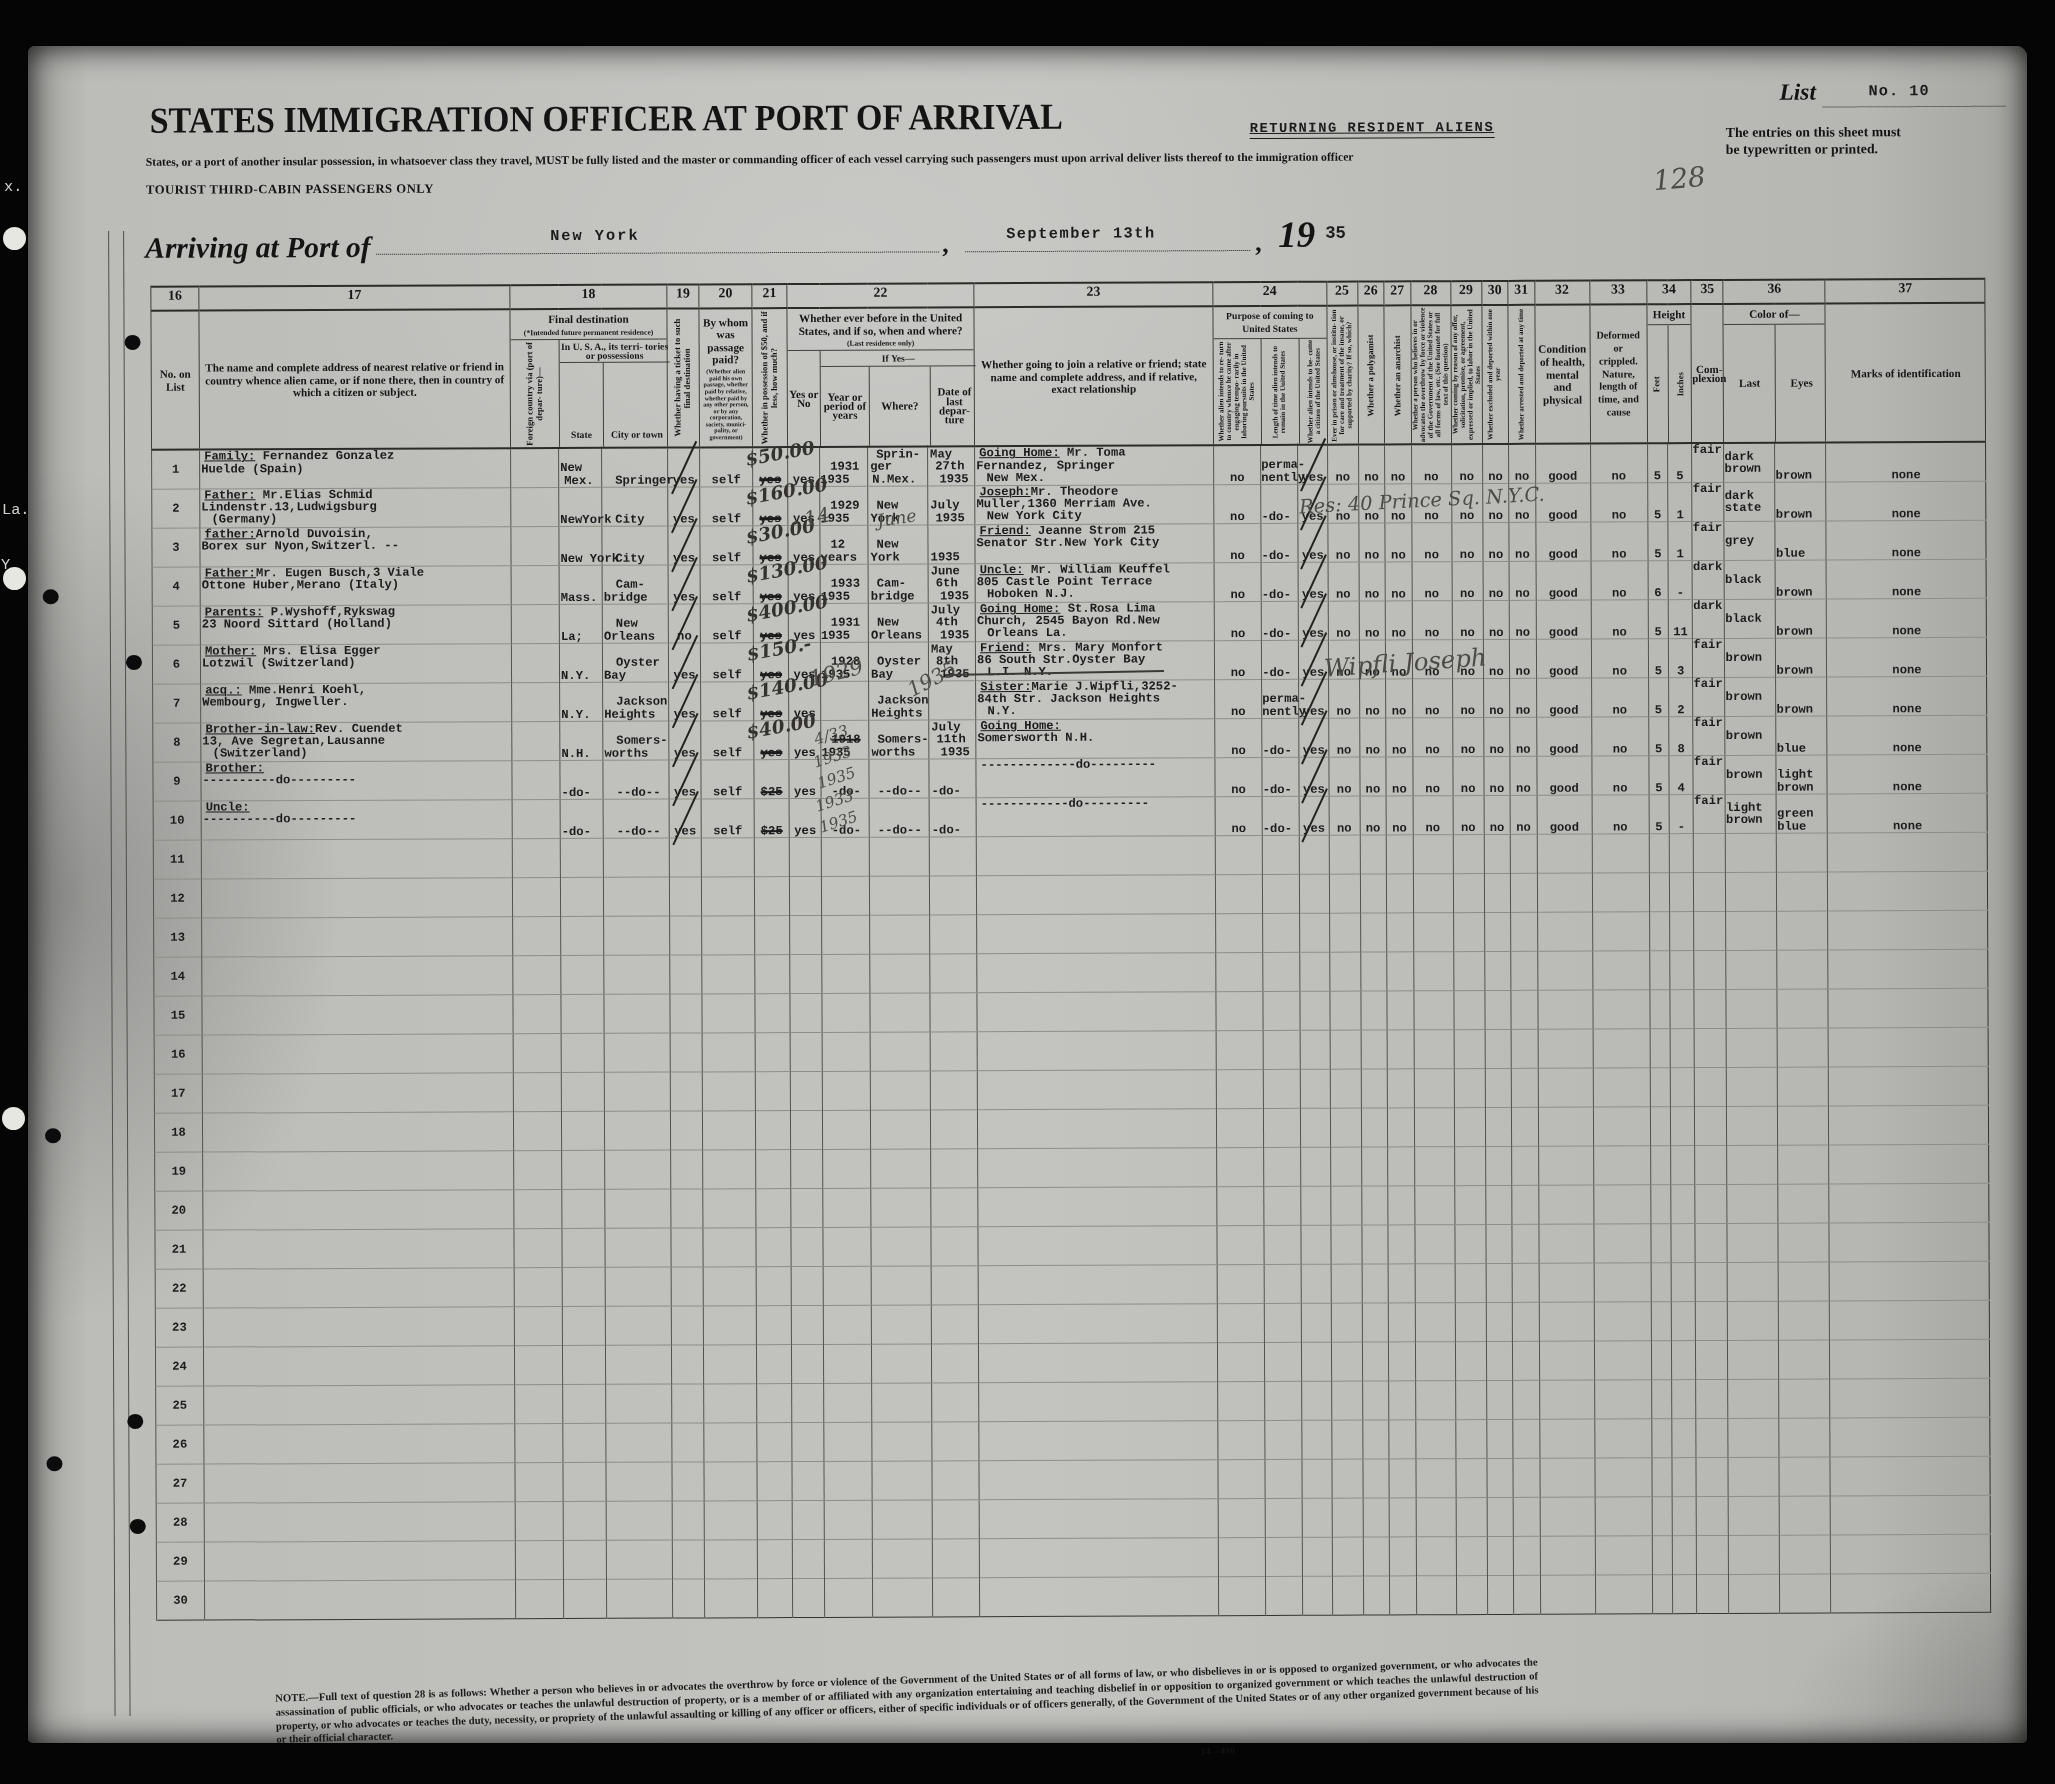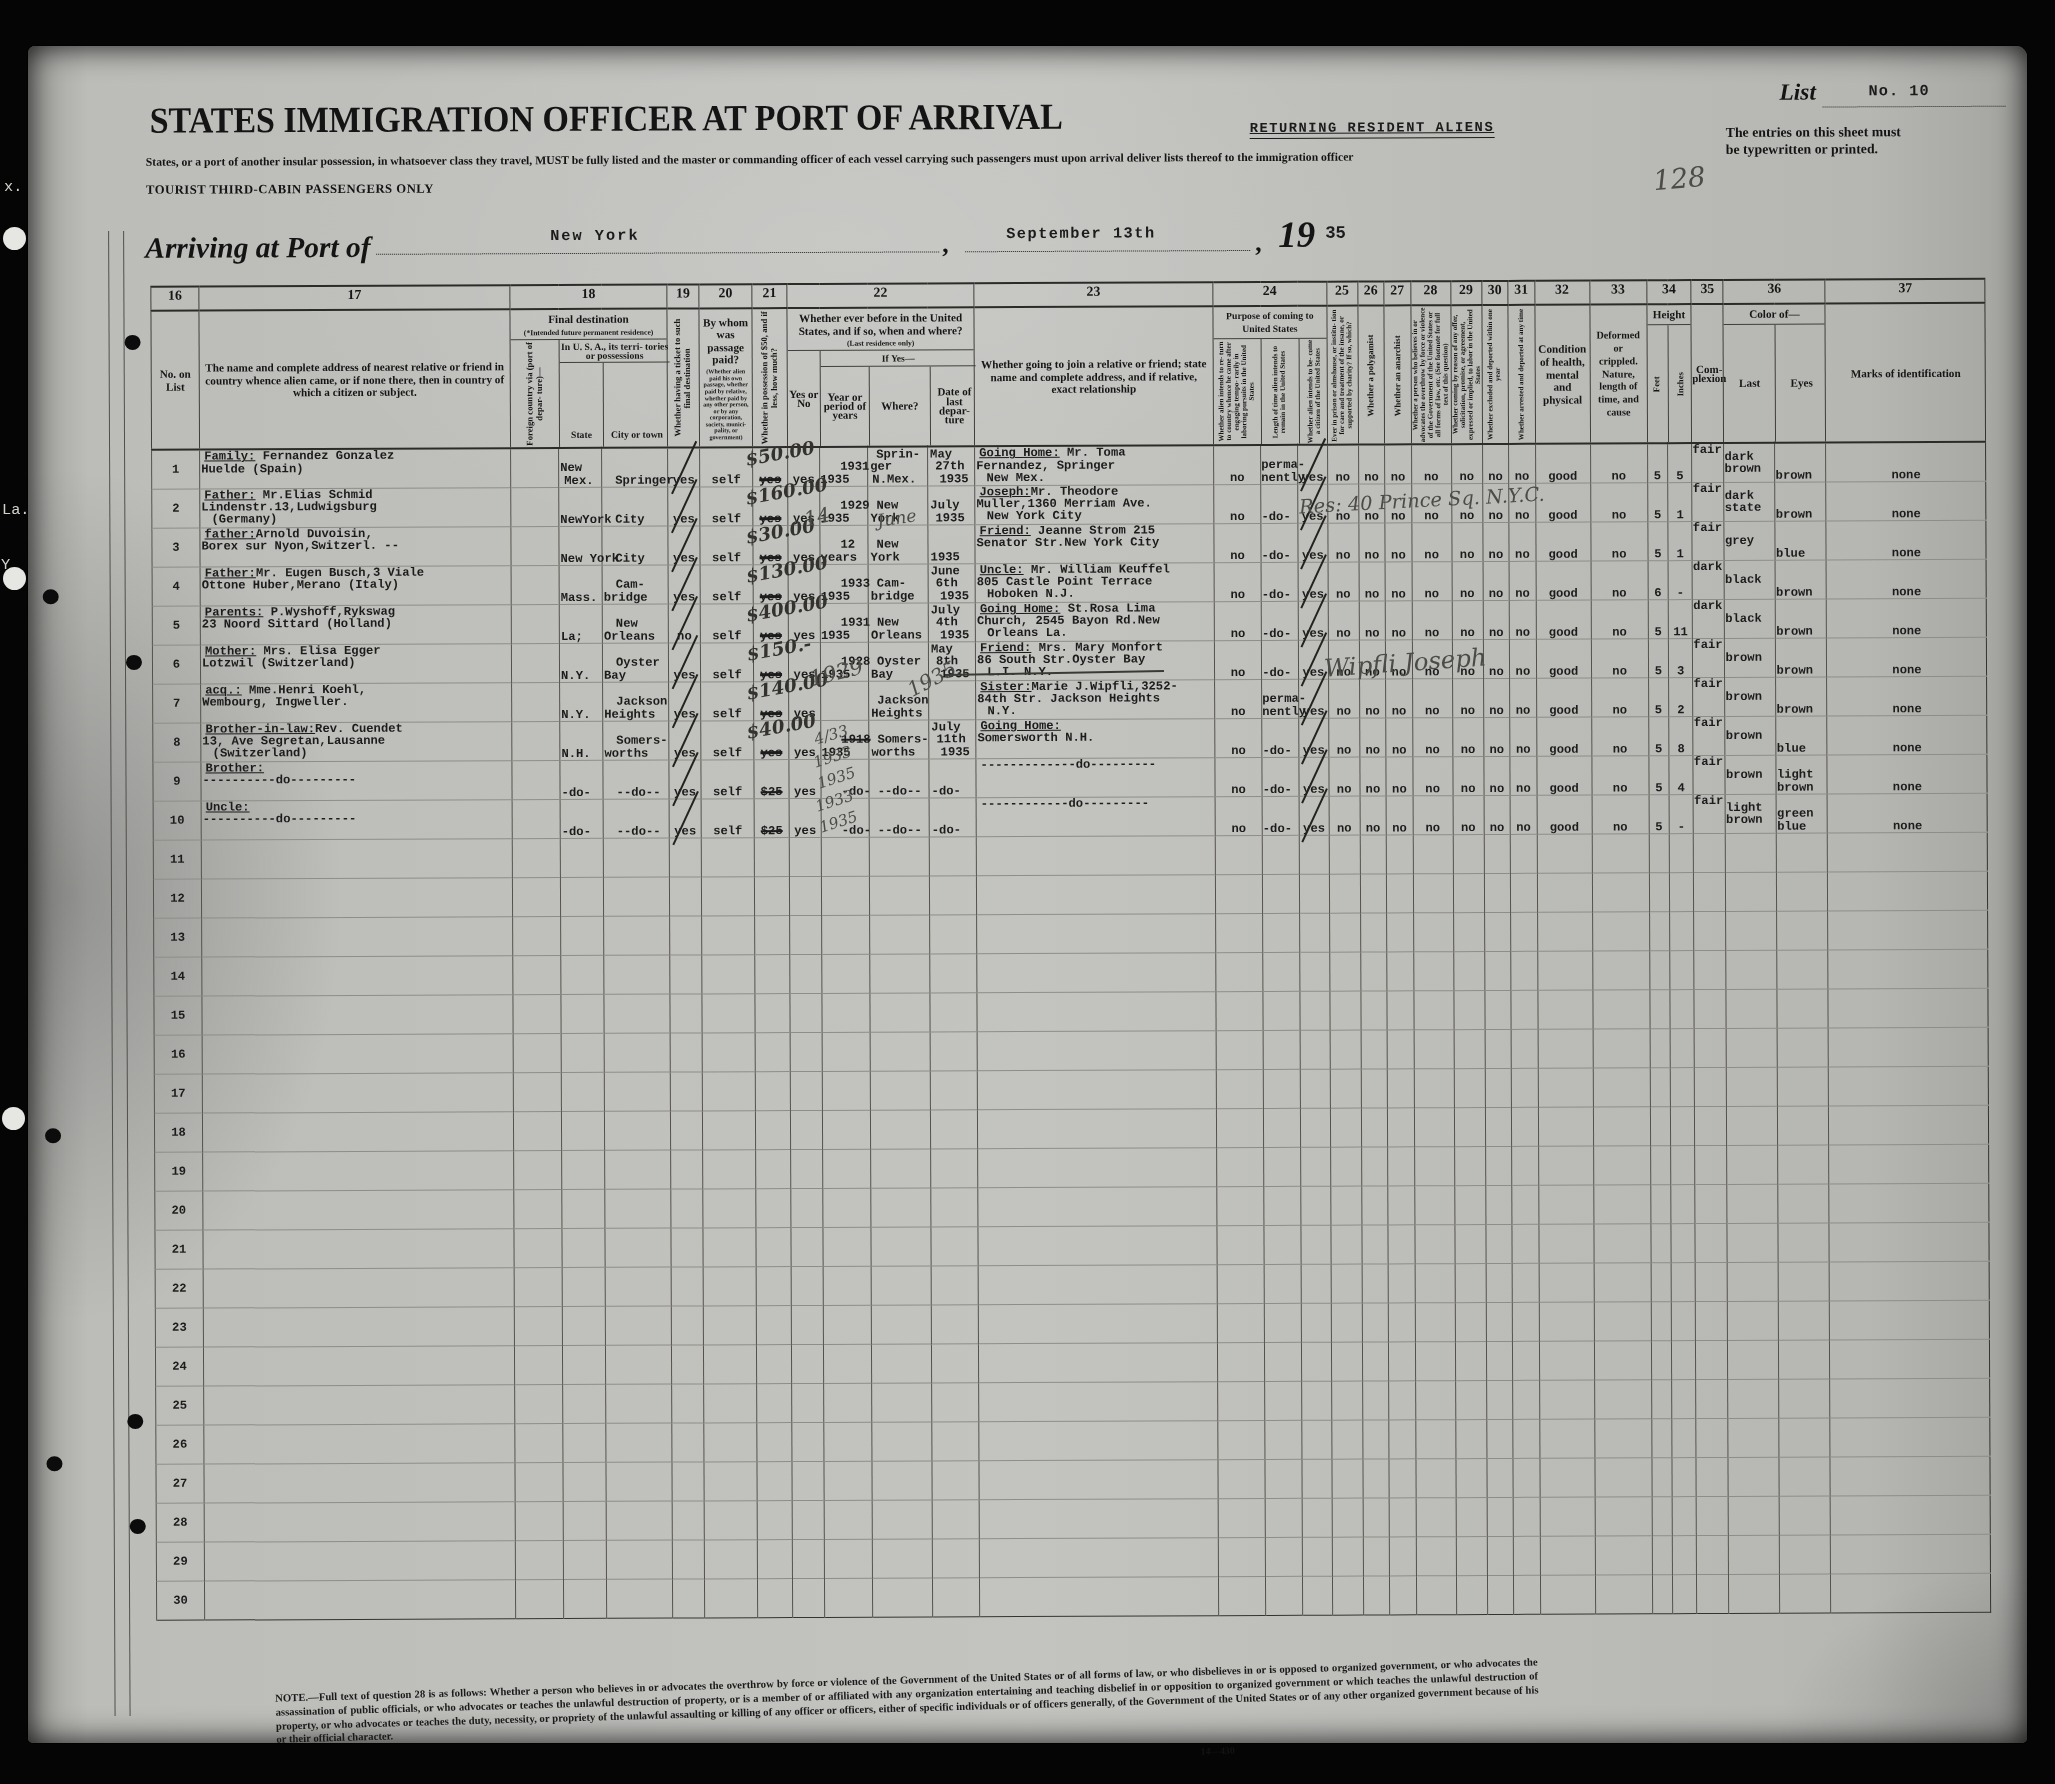--- a/index.html
+++ b/index.html
@@ -86,21 +86,21 @@
   .c-name .ln0,.c-join .ln0{padding-left:4.1px;}
   .c-name .ln1,.c-join .ln1{padding-left:1px;}
   .c-name .ln2,.c-join .ln2{padding-left:11.2px;}
   .c-state,.c-city{vertical-align:bottom;padding-bottom:2px;font-size:11.7px;}
   .c-state .ln0{padding-left:1px;} .c-state .ln1{padding-left:5.1px;}
   .c-city .ln0{padding-left:13px;} .c-city .ln1{padding-left:1px;}
   .c-ticket,.c-paid,.c-ever,.c-p1,.c-p3,.c-q,.c-health,.c-deformed,.c-feet,.c-inches,.c-marks
     {vertical-align:bottom;padding-bottom:4.1px;text-align:center;}
   .c-paid{text-align:center;}
   .c-years,.c-date,.c-where{vertical-align:bottom;padding-bottom:3.1px;font-size:11.7px;}
-  .c-years .ln0{padding-left:20px;} .c-years .ln1{padding-left:0px;}
+  .c-years .ln0{padding-left:10px;} .c-years .ln1{padding-left:0px;}
   .c-where .ln0{padding-left:8.1px;} .c-where .ln1{padding-left:2px;} .c-where .ln2{padding-left:4.1px;}
   .c-date .ln0{padding-left:2px;} .c-date .ln1{padding-left:7.1px;} .c-date .ln2{padding-left:11.2px;}
   .c-p2{vertical-align:bottom;padding-bottom:4.1px;font-size:10.2px;}
   .c-compl{vertical-align:top;padding-top:1px;padding-left:2px;font-size:11.7px;}
   .c-hair{vertical-align:middle;padding-left:3.1px;font-size:11.7px;}
   .c-eyes{vertical-align:bottom;padding-bottom:4.1px;padding-left:2px;font-size:11.7px;}
   .c-cash{vertical-align:bottom;padding-bottom:3.1px;text-align:center;}
   .amt{position:absolute;left:-8.1px;top:0px;width:66px;font-family:"DejaVu Serif",serif;
     font-style:italic;font-weight:bold;color:#33322f;font-size:18.3px;transform:rotate(-10deg);}
   .struck{text-decoration:line-through;text-decoration-thickness:2.5px;}

